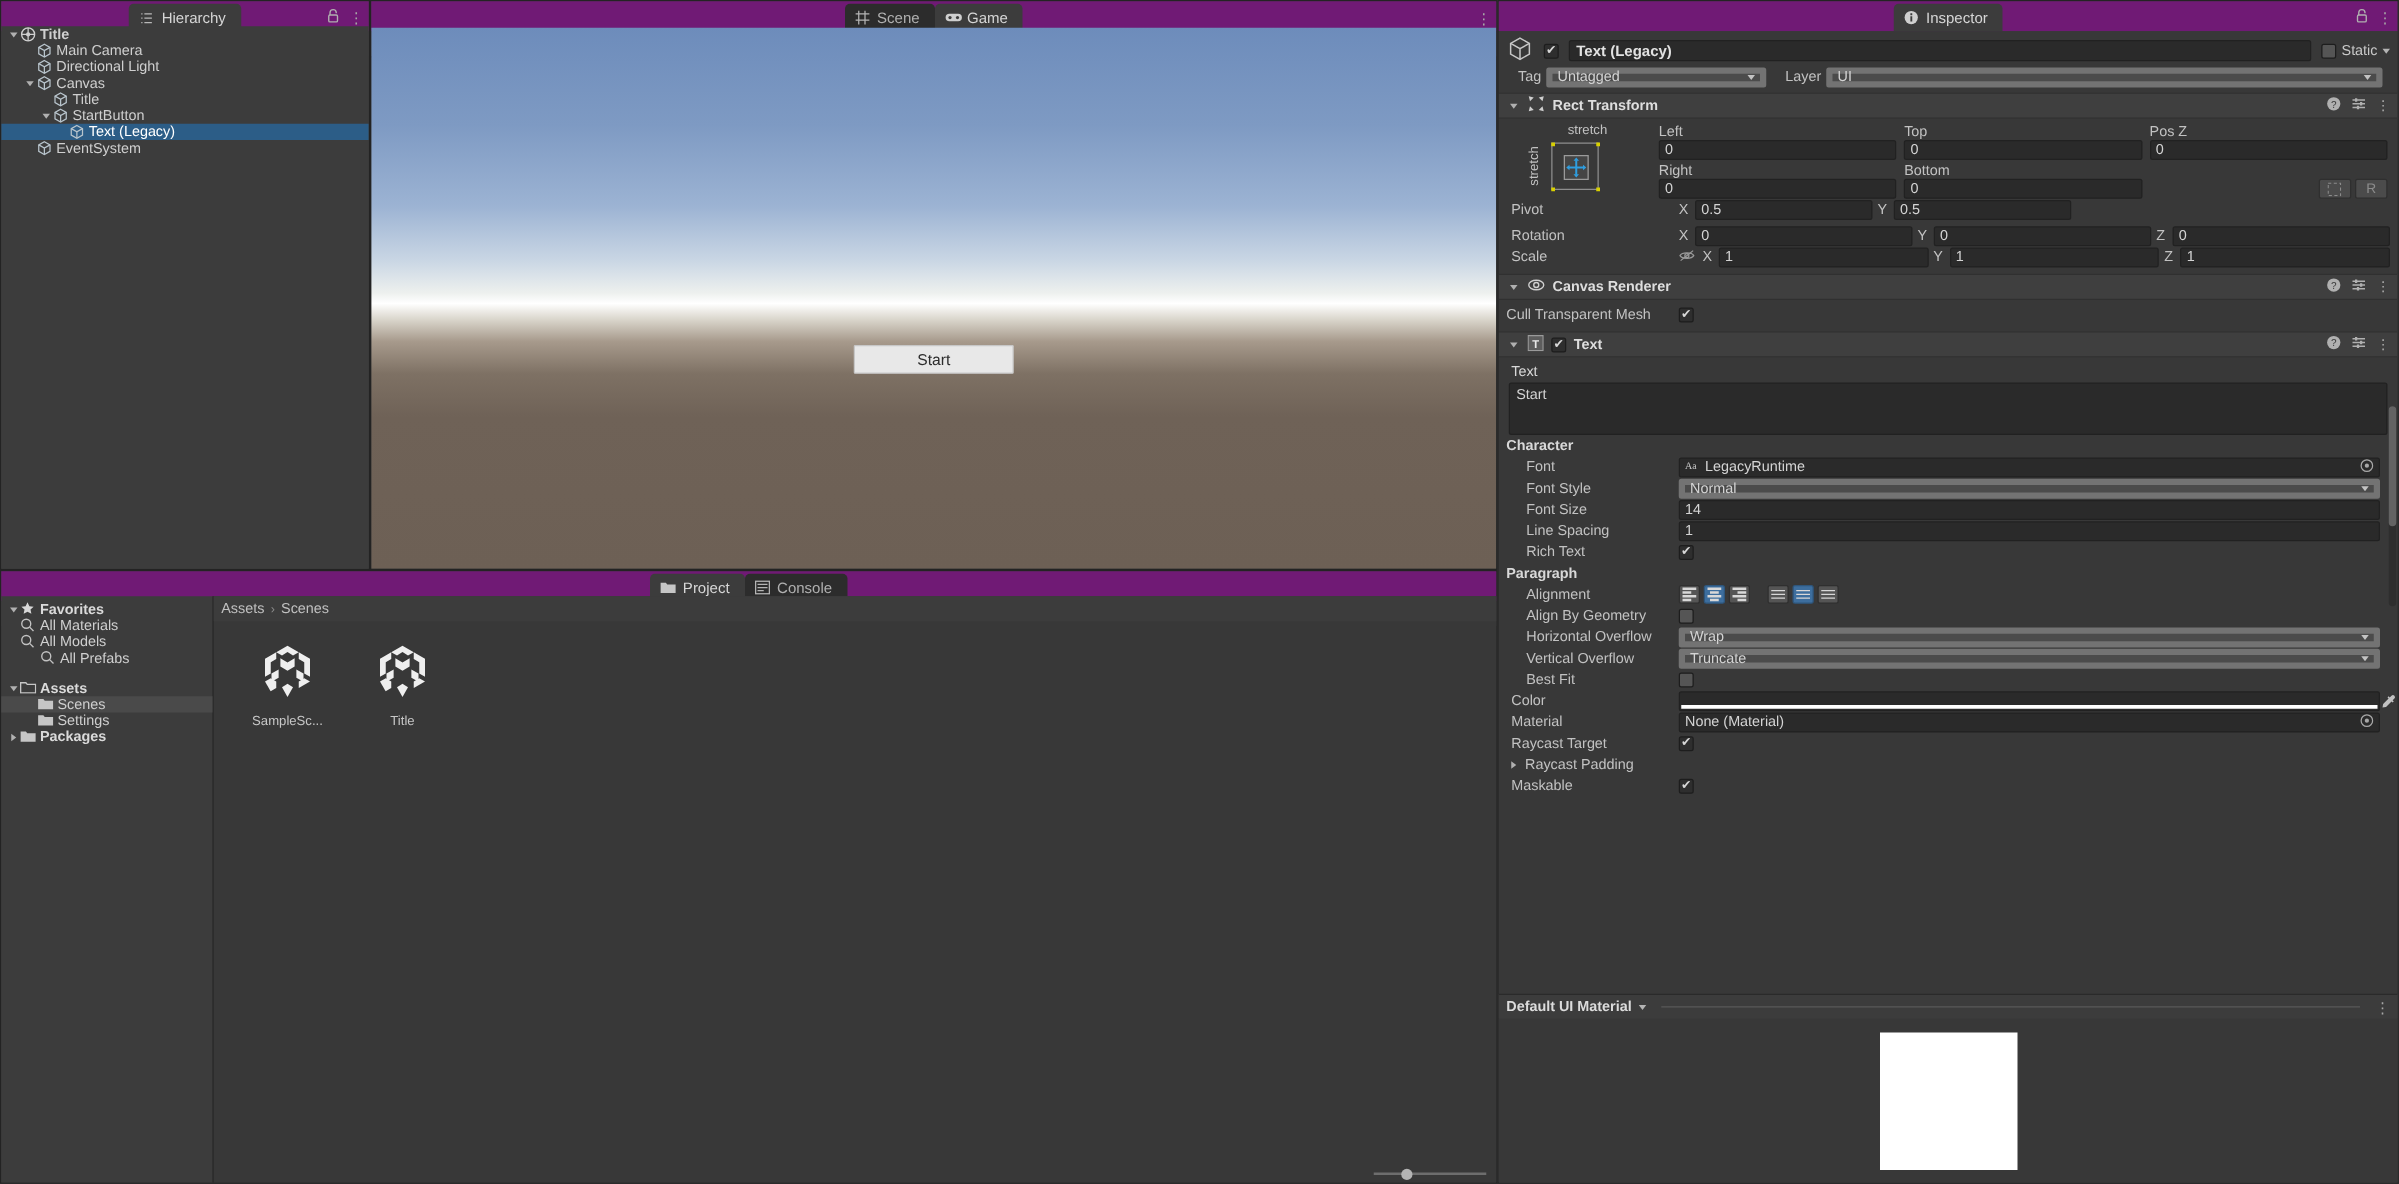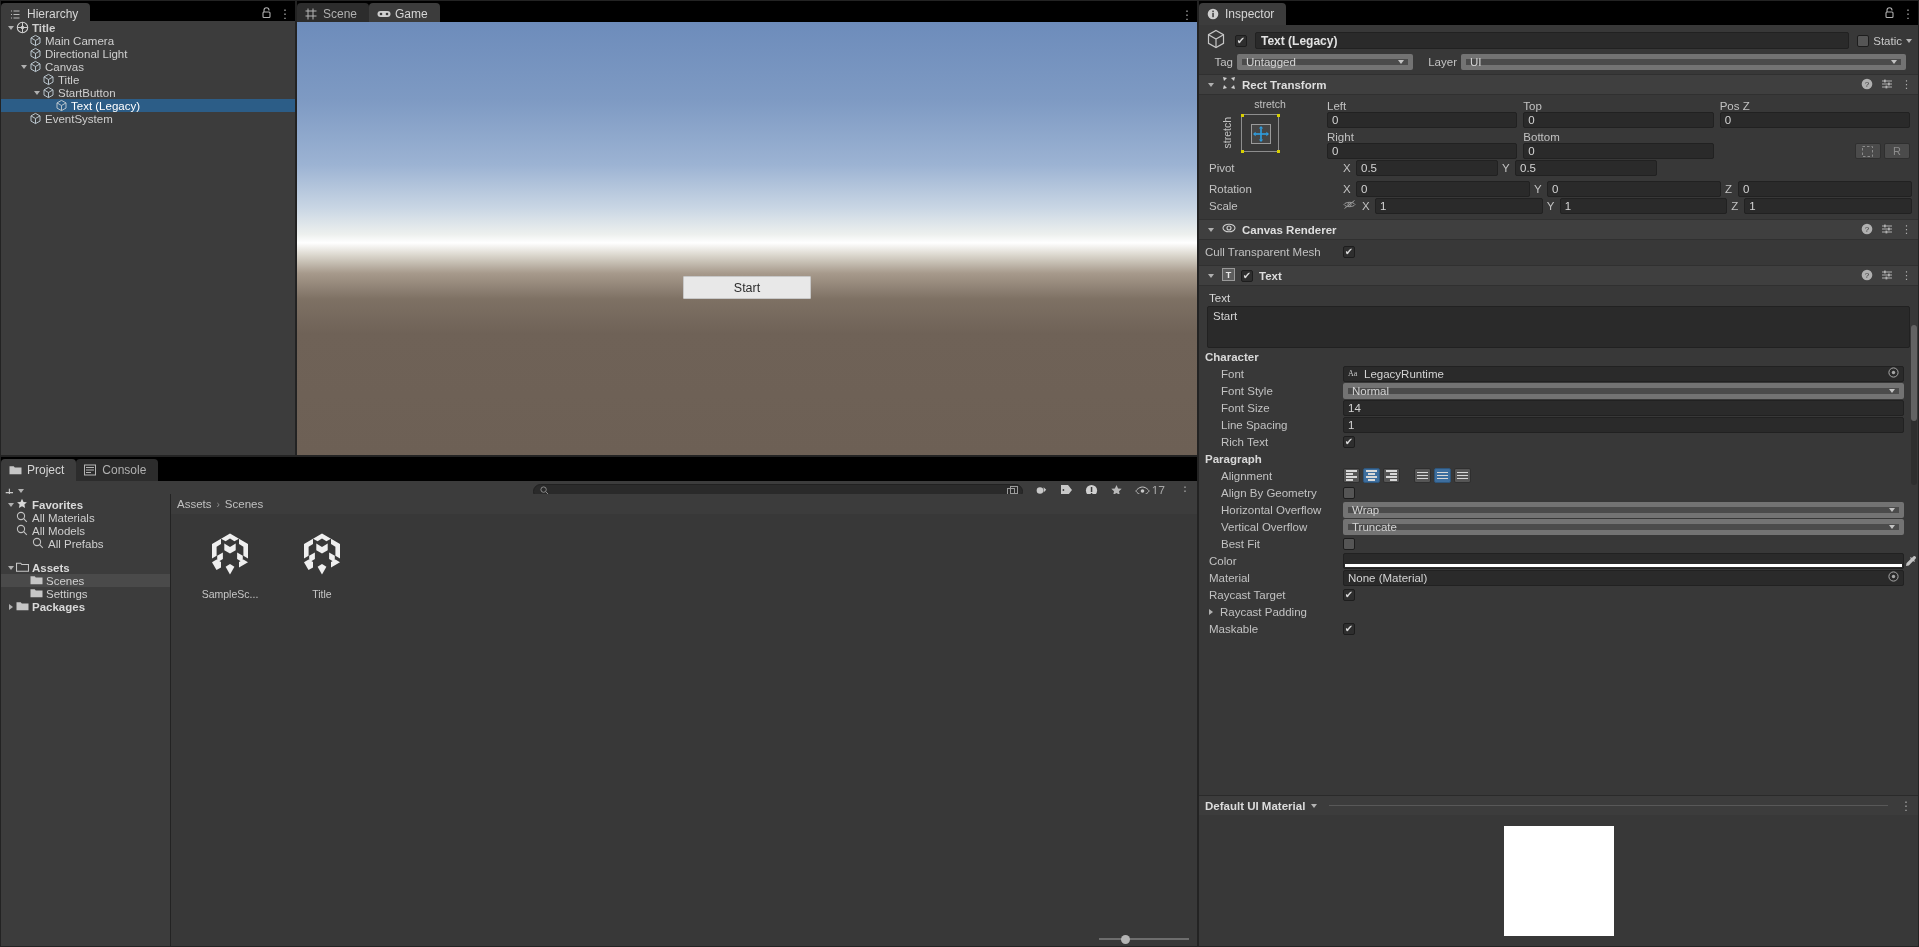--- a/index.html
+++ b/index.html
@@ -8,21 +8,21 @@
     background:#383838;
     font-family:"Liberation Sans", sans-serif;
     font-size:12px;
     color:#c4c4c4;
     -webkit-font-smoothing:antialiased;
   }
   .app{position:relative;width:1919px;height:947px;background:#383838;}
 
   
   .panel{position:absolute;background:#383838;border:1px solid #232323;}
-  .tabbar{height:24px;background:#000000;display:flex;align-items:flex-end;position:relative;}
+  .tabbar{height:24px;background:#701a75;display:flex;align-items:flex-end;position:relative;justify-content:center;}
   .tab{height:22px;padding:0 12px 0 8px;display:flex;align-items:center;gap:5px;
        font-size:12px;color:#b0b0b0;background:#2c2c2c;border-radius:4px 4px 0 0;}
   .tab.active{background:#3c3c3c;color:#d6d6d6;}
   .tab .tico{width:13px;height:13px;display:inline-block;flex:0 0 13px;}
   .tabbar-right{position:absolute;right:4px;bottom:4px;display:flex;align-items:center;gap:7px;}
   .icobtn{color:#a7a7a7;font-size:12px;line-height:1;cursor:default;}
 
   .searchfield{height:15px;background:#2a2a2a;border:1px solid #212121;border-radius:8px;
                display:flex;align-items:center;padding:0 6px;gap:4px;color:#707070;font-size:11px;}
 
@@ -54,21 +54,21 @@
   .gv-tgl{height:17px;display:flex;align-items:center;padding:0 7px;font-size:11.5px;color:#c8c8c8;background:#4b4b4b;border:1px solid #2f2f2f;}
   .gv-canvas{position:absolute;left:0;right:0;top:21px;bottom:0;overflow:hidden;}
   .sky{position:absolute;inset:0;}
   .game-title{position:absolute;left:0;right:0;text-align:center;color:#fff;letter-spacing:.5px;}
   .start-btn{position:absolute;background:#e8e8e8;border:1px solid #c7c7c7;border-radius:1px;
              color:#2d2d2d;display:flex;align-items:center;justify-content:center;}
 
   
   #project{left:0;top:456px;width:1198px;height:491px;background:#383838;}
   .pj-toolbar{height:20px;background:#3c3c3c;display:flex;align-items:center;gap:4px;padding:0 4px;position:relative;}
-  .pj-body{position:absolute;top:20px;left:0;right:0;bottom:0;display:flex;margin-top:17px;}
+  .pj-body{position:absolute;top:20px;left:0;right:0;bottom:0;display:flex;}
   .pj-left{width:170px;background:#3c3c3c;border-right:1px solid #232323;padding-top:4px;}
   .pj-right{flex:1;background:#383838;position:relative;}
   .crumb{height:20px;background:#3c3c3c;display:flex;align-items:center;gap:5px;padding:0 6px;font-size:11.5px;color:#c0c0c0;}
   .crumb .sep{color:#8a8a8a;font-size:10px;}
   .prow{height:13px;display:flex;align-items:center;font-size:11.5px;color:#cfcfcf;white-space:nowrap;padding-left:4px;}
   .prow.sel{background:#4a4a4a;}
   .prow.bold{font-weight:bold;color:#dadada;}
   .assets-grid{position:absolute;top:20px;left:0;right:0;bottom:0;padding:14px 0 0 22px;display:flex;gap:18px;align-items:flex-start;}
   .asset{width:74px;display:flex;flex-direction:column;align-items:center;gap:5px;}
   .asset .nm{font-size:10.5px;color:#c7c7c7;text-align:center;max-width:74px;overflow:hidden;white-space:nowrap;}

